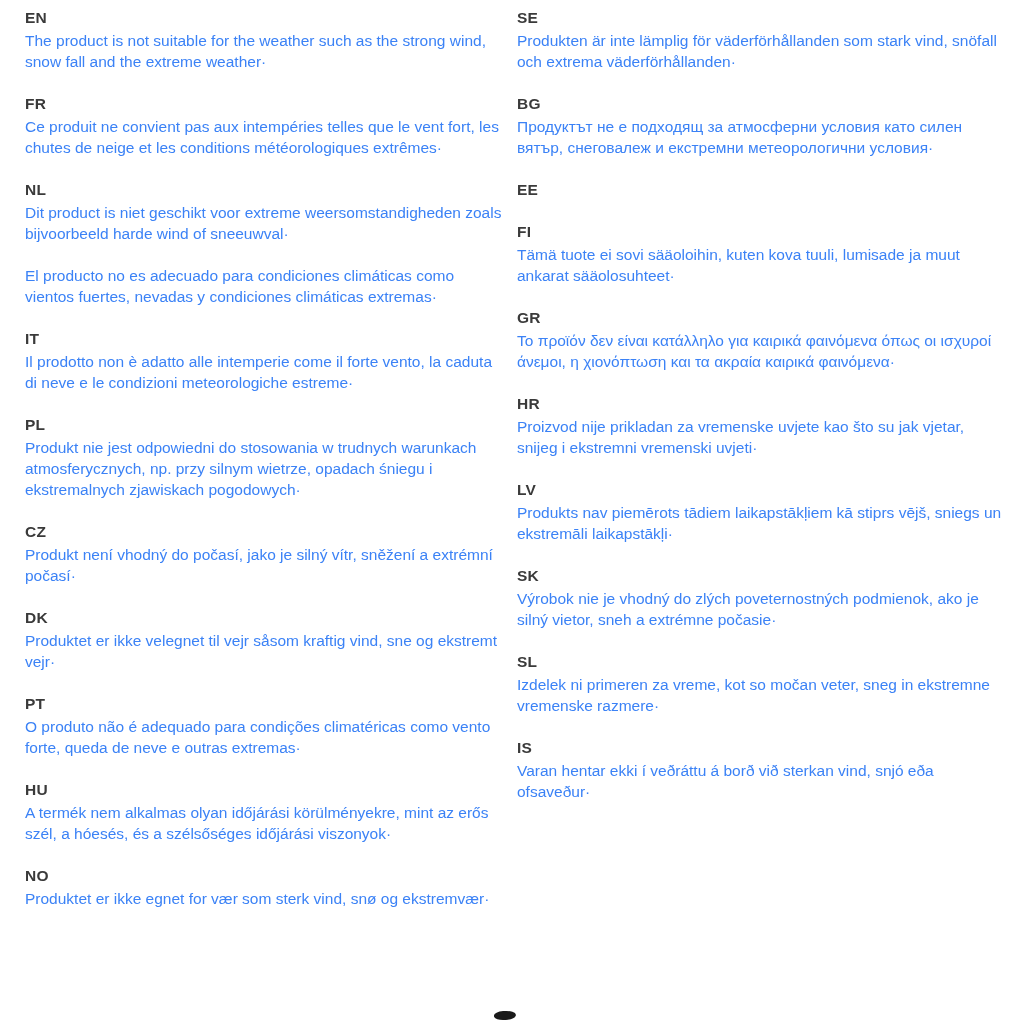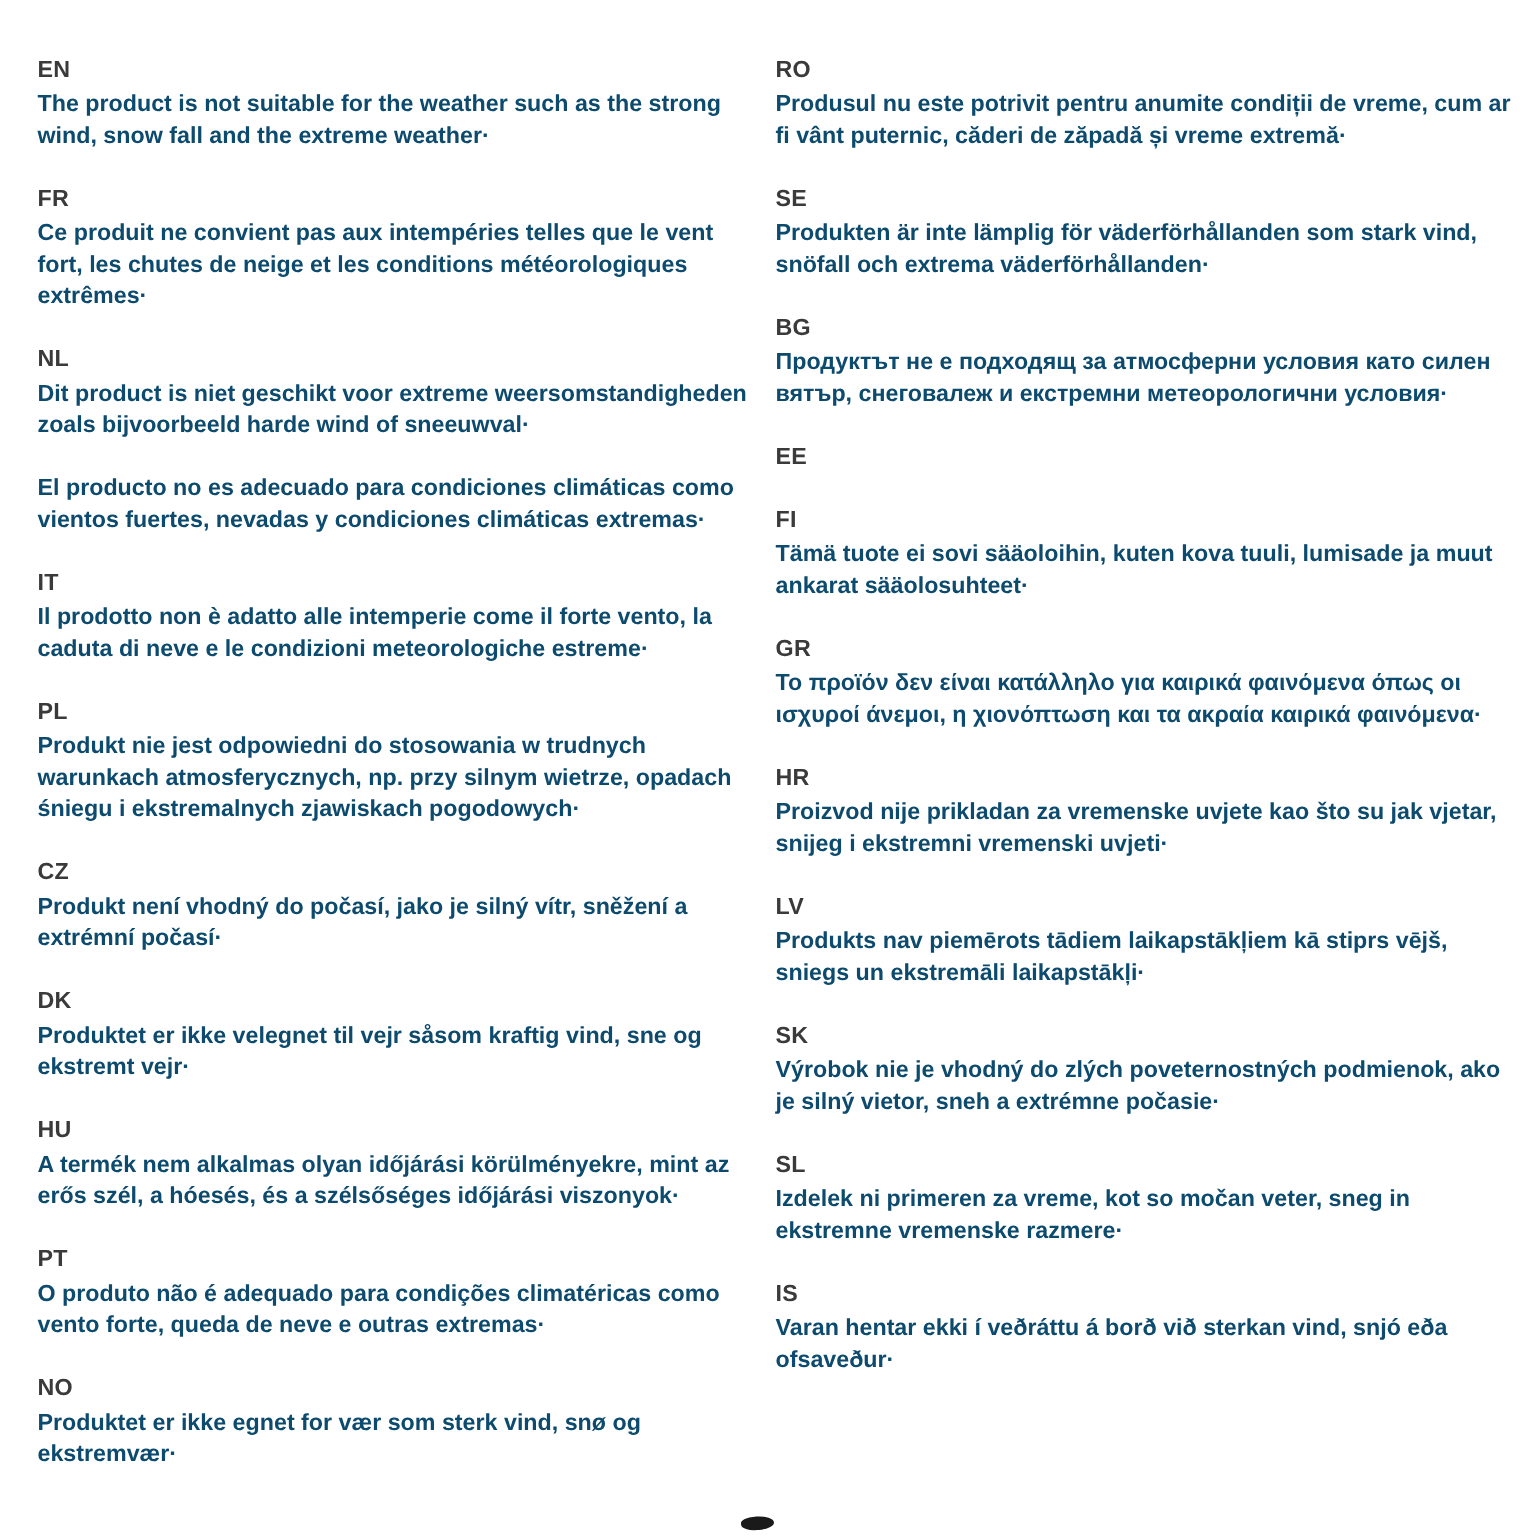--- a/index.html
+++ b/index.html
@@ -7,21 +7,21 @@
     padding: 0;
     background: #ffffff;
     font-family: "Liberation Sans", "DejaVu Sans", sans-serif;
   }
   .page {
     position: relative;
     width: 1024px;
     height: 1024px;
     background: #ffffff;
     box-sizing: border-box;
-    padding: 36px 16px 0 25px;
+    padding: 7px 16px 0 25px;
     overflow: hidden;
     color: #3d3d3d;
   }
   .columns {
     display: flex;
     gap: 12px;
   }
   .col {
     box-sizing: border-box;
   }
@@ -35,22 +35,22 @@
     font-size: 15.5px;
     line-height: 21px;
     font-weight: bold;
     color: #3a3a3a;
     letter-spacing: 0.2px;
   }
   .text {
     margin: 0;
     font-size: 15.5px;
     line-height: 21px;
-    font-weight: 700;
-    color: #0c4a6e;
+    font-weight: 400;
+    color: #3b82f6;
   }
   .page-smudge-mark {
     position: absolute;
     left: 494px;
     bottom: 4px;
     width: 22px;
     height: 9px;
     background: #1a1a1a;
     border-radius: 45% 55% 50% 50%;
     transform: rotate(-4deg);
@@ -88,38 +88,34 @@
       </section>
       <section class="entry">
         <h2 class="code">CZ</h2>
         <p class="text">Produkt není vhodný do počasí, jako je silný vítr, sněžení a extrémní počasí·</p>
       </section>
       <section class="entry">
         <h2 class="code">DK</h2>
         <p class="text">Produktet er ikke velegnet til vejr såsom kraftig vind, sne og ekstremt vejr·</p>
       </section>
       <section class="entry">
+        <h2 class="code">PT</h2>
+        <p class="text">O produto não é adequado para condições climatéricas como vento forte, queda de neve e outras extremas·</p>
+      </section>
+      <section class="entry">
         <h2 class="code">HU</h2>
         <p class="text">A termék nem alkalmas olyan időjárási körülményekre, mint az erős szél, a hóesés, és a szélsőséges időjárási viszonyok·</p>
-      </section>
-      <section class="entry">
-        <h2 class="code">PT</h2>
-        <p class="text">O produto não é adequado para condições climatéricas como vento forte, queda de neve e outras extremas·</p>
       </section>
       <section class="entry">
         <h2 class="code">NO</h2>
         <p class="text">Produktet er ikke egnet for vær som sterk vind, snø og ekstremvær·</p>
       </section>
     </div>
 
     <div class="col col-right">
-      <section class="entry">
-        <h2 class="code">RO</h2>
-        <p class="text">Produsul nu este potrivit pentru anumite condiții de vreme, cum ar fi vânt puternic, căderi de zăpadă și vreme extremă·</p>
-      </section>
       <section class="entry">
         <h2 class="code">SE</h2>
         <p class="text">Produkten är inte lämplig för väderförhållanden som stark vind, snöfall och extrema väderförhållanden·</p>
       </section>
       <section class="entry">
         <h2 class="code">BG</h2>
         <p class="text">Продуктът не е подходящ за атмосферни условия като силен вятър, снеговалеж и екстремни метеорологични условия·</p>
       </section>
       <section class="entry">
         <h2 class="code">EE</h2>

